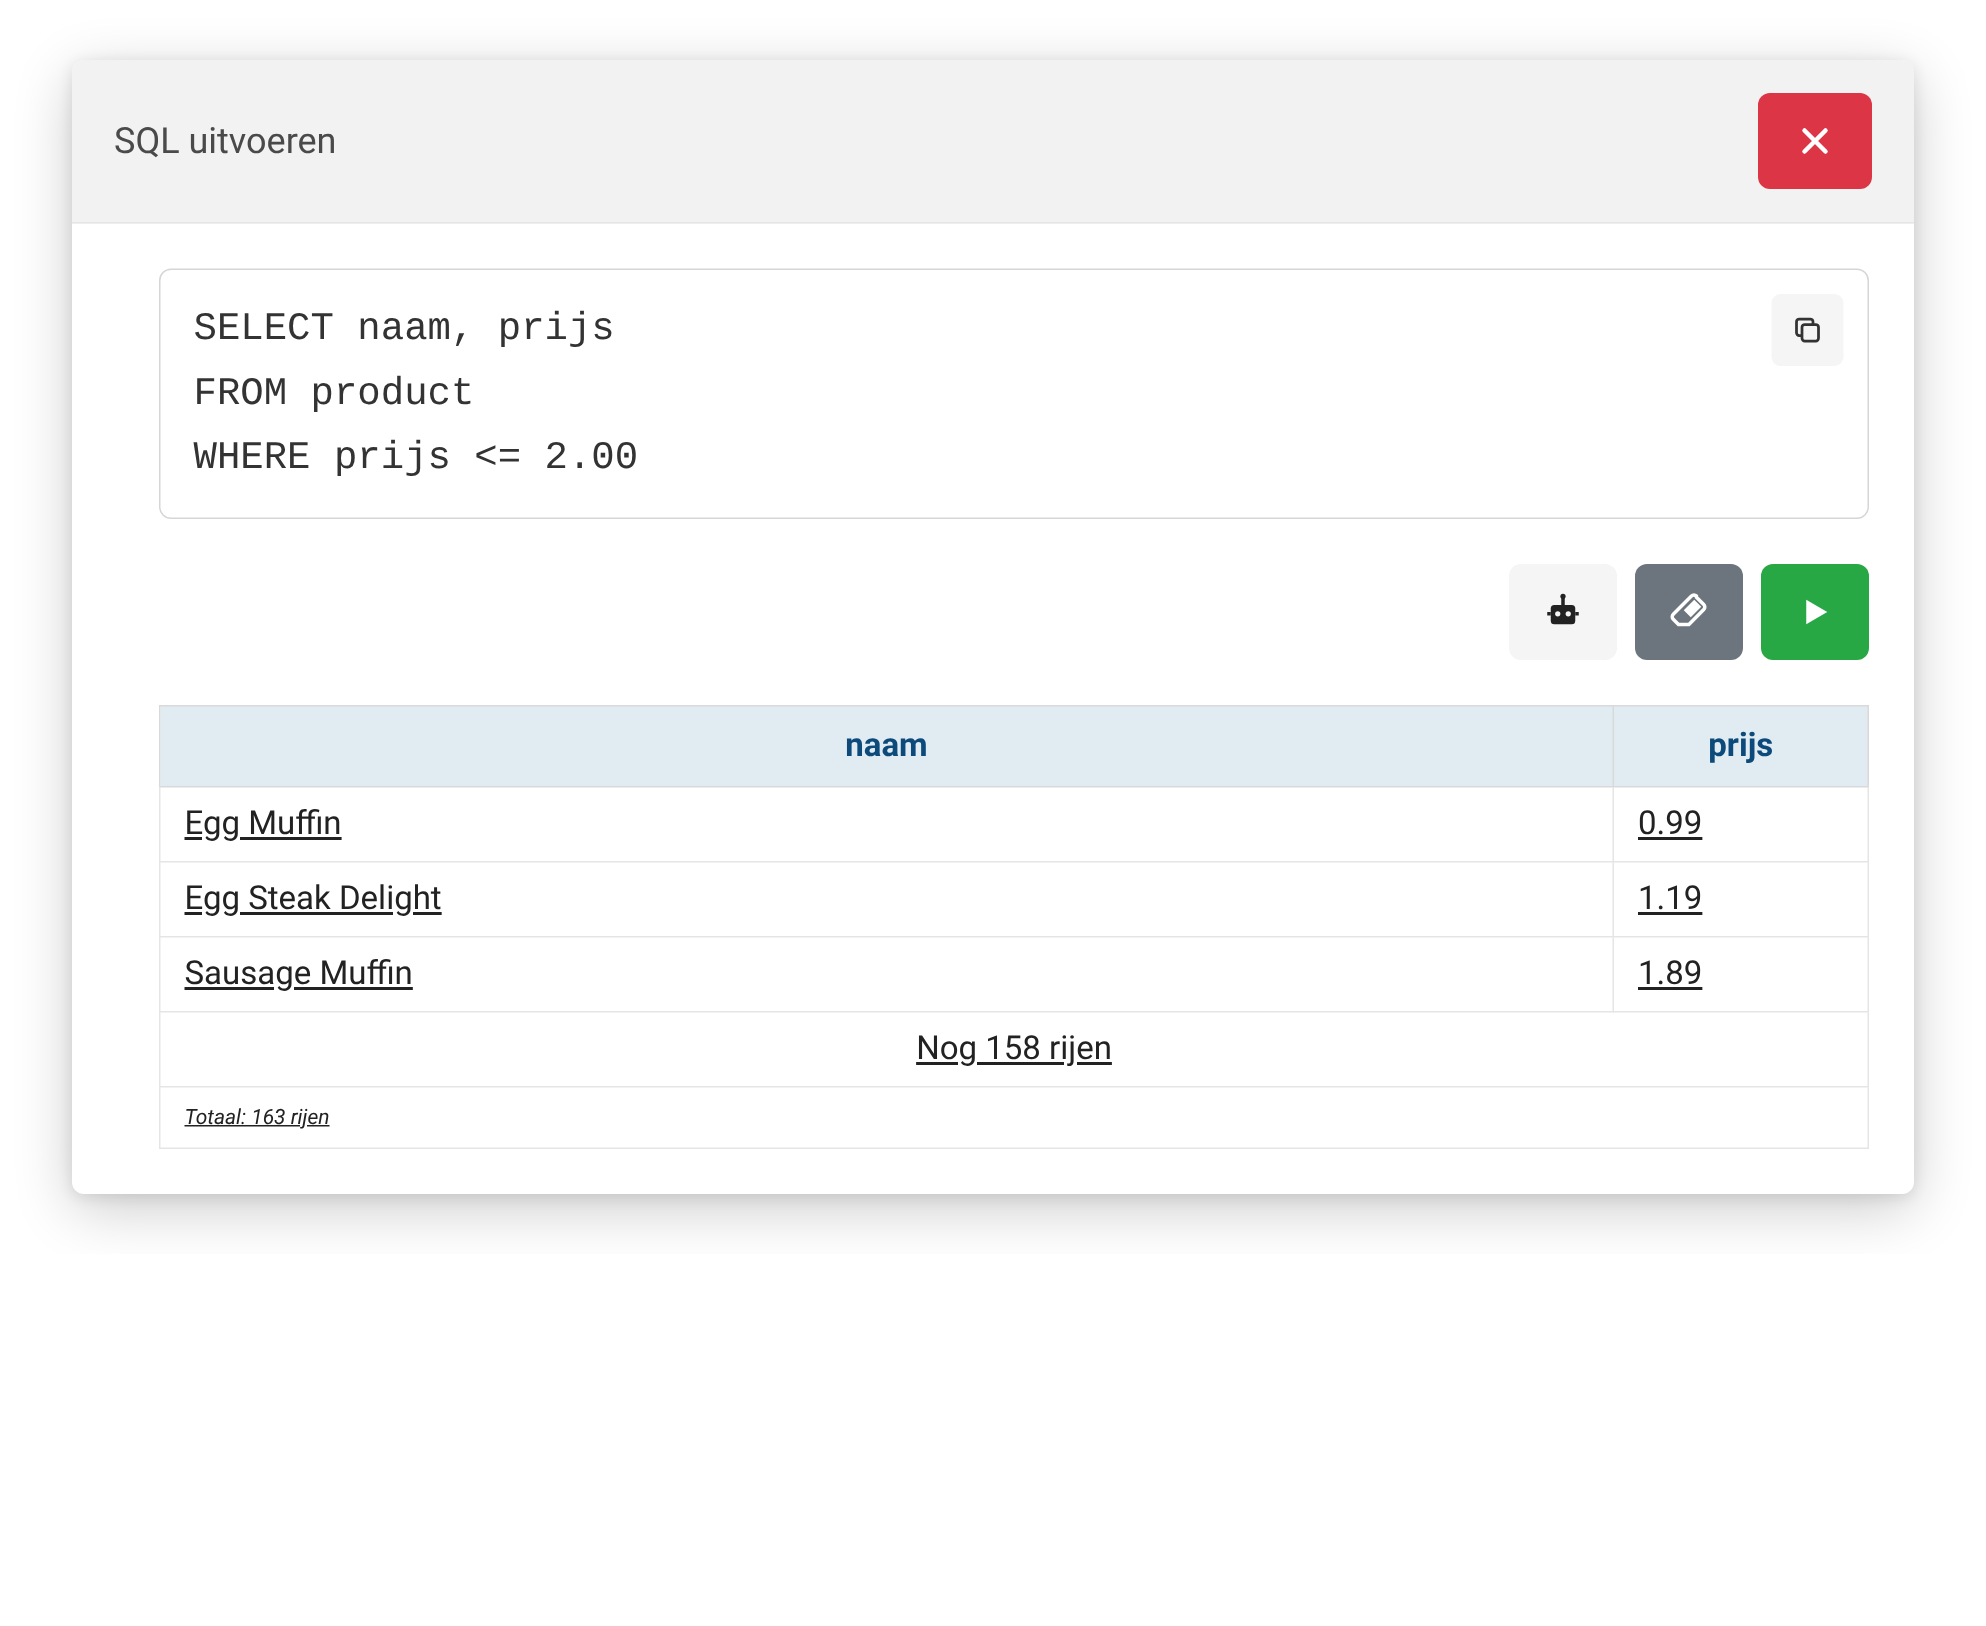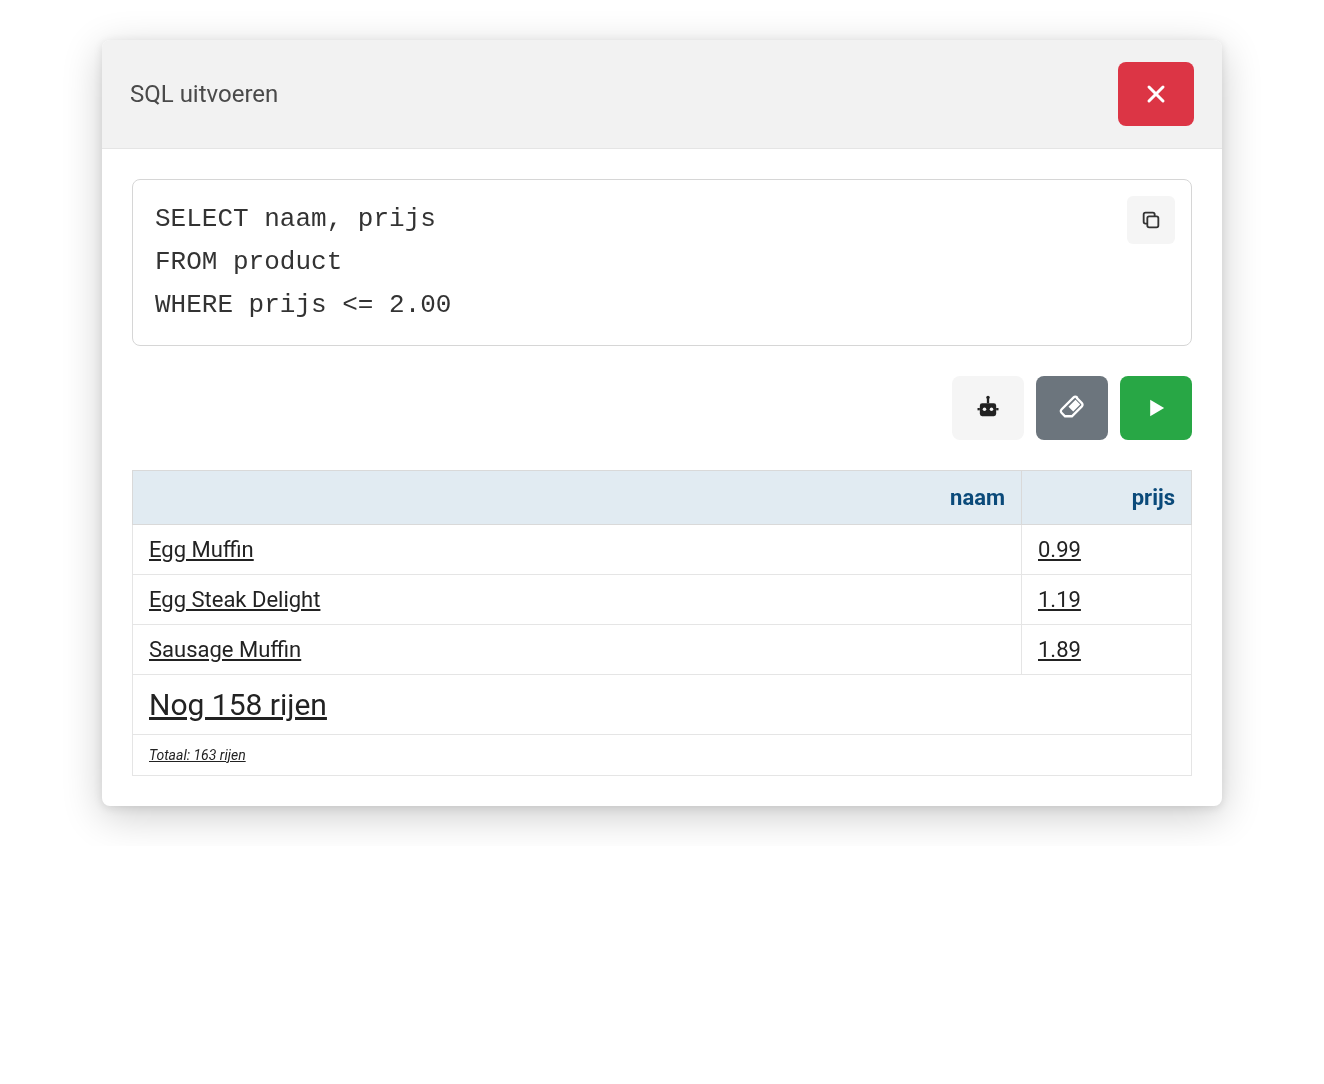--- a/index.html
+++ b/index.html
@@ -2,21 +2,21 @@
 <html><head>
   <meta charset="utf-8">
   <style>
     * { box-sizing: border-box; margin: 0; padding: 0; }
     body {
       font-family: -apple-system, BlinkMacSystemFont, "Segoe UI", Roboto, "Helvetica Neue", Arial, sans-serif;
       background: #fff;
       padding: 40px;
     }
     .modal {
-      width: 1120px;
+      width: 1228px;
       margin: 0 auto;
       background: #fff;
       border-radius: 8px;
       box-shadow: 0 10px 40px rgba(0,0,0,0.2), 0 2px 10px rgba(0,0,0,0.1);
       overflow: hidden;
     }
     .modal-header {
       background: #f2f2f2;
       padding: 22px 28px;
       display: flex;
@@ -35,21 +35,21 @@
       background: #dc3545;
       border: none;
       border-radius: 8px;
       color: #fff;
       display: flex;
       align-items: center;
       justify-content: center;
       cursor: pointer;
     }
     .close-btn svg { width: 24px; height: 24px; }
-    .modal-body { padding: 30px; }
+    .modal-body { padding: 30px; margin-left: 28px; }
     .sql-editor {
       border: 1px solid #d6d6d6;
       border-radius: 8px;
       padding: 18px 22px;
       position: relative;
       font-family: "SFMono-Regular", Consolas, "Liberation Mono", Menlo, monospace;
       font-size: 26px;
       color: #333;
       line-height: 1.65;
       white-space: pre;
@@ -94,35 +94,36 @@
     .tool-btn svg { width: 28px; height: 28px; }
     .results-table {
       width: 100%;
       border-collapse: collapse;
       font-size: 22px;
     }
     .results-table th {
       background: #e1ebf2;
       color: #0b4a7a;
       font-weight: 700;
-      text-align: right;
+      text-align: center;
       padding: 14px 16px;
       border: 1px solid #d9d9d9;
     }
     .results-table td {
       padding: 12px 16px;
       border: 1px solid #e5e5e5;
       color: #222;
       text-decoration: underline;
     }
     .more-rows {
+      text-align: center;
       color: #888;
       padding: 14px 16px;
       border: 1px solid #e5e5e5;
-      font-size: 30px;
+      font-size: 22px;
     }
     .total-row {
       font-style: italic;
       padding: 14px 16px;
       border: 1px solid #e5e5e5;
       font-size: 14px;
       color: #222;
     }
   </style>
 </head>

